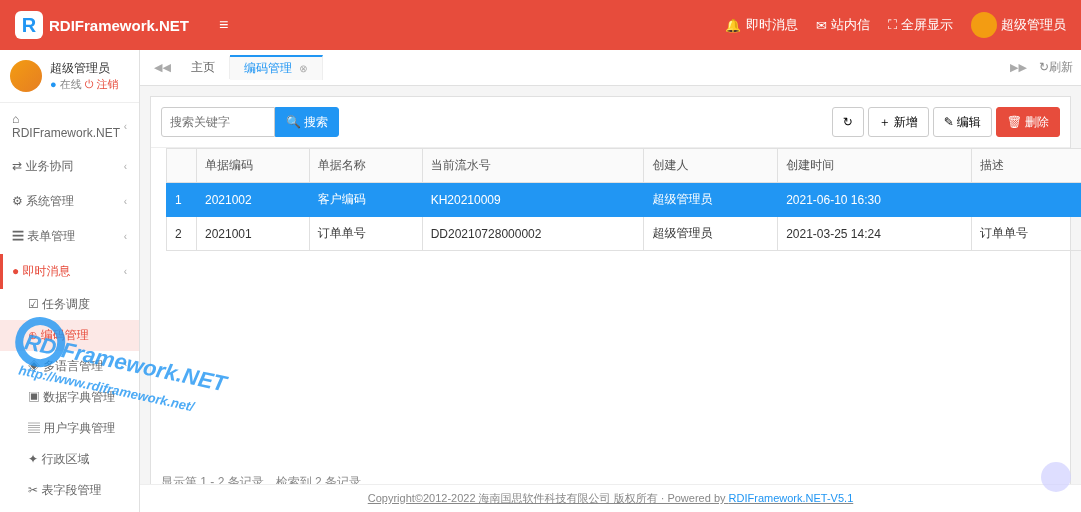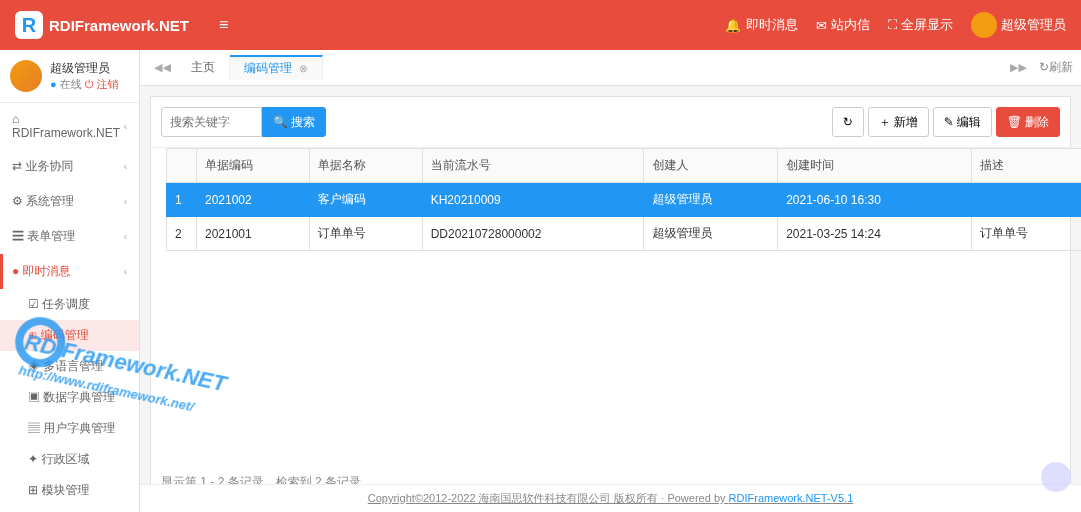--- a/index.html
+++ b/index.html
@@ -36,21 +36,21 @@
 .tab { padding: 3px 14px; font-size: 12px; color: #666; cursor: pointer; border-right: 1px solid #eee; }
 .tab.active { color: #2196f3; background: #f9f9f9; border-top: 2px solid #2196f3; }
 .tab-close { margin-left: 4px; color: #aaa; font-size: 10px; }
 .tabs-nav { font-size: 11px; color: #aaa; padding: 0 6px; cursor: pointer; }
 .tabs-right { margin-left: auto; display: flex; align-items: center; gap: 6px; }
 .refresh-link { color: #888; font-size: 12px; cursor: pointer; }
 
 .content { flex: 1; padding: 10px; display: flex; flex-direction: column; }
 .panel { background: #fff; border: 1px solid #e0e0e0; flex: 1; display: flex; flex-direction: column; }
 .toolbar { padding: 10px; display: flex; align-items: center; gap: 0; border-bottom: 1px solid #eee; }
-.search-input { height: 30px; width: 101px; border: 1px solid #ccc; padding: 0 8px; font-size: 12px; border-radius: 3px 0 0 3px; }
+.search-input { height: 30px; width: 114px; border: 1px solid #ccc; padding: 0 8px; font-size: 12px; border-radius: 3px 0 0 3px; }
 .btn { height: 30px; padding: 0 10px; border: 1px solid #ccc; background: #fff; cursor: pointer; font-size: 12px; display: inline-flex; align-items: center; gap: 3px; }
 .btn-search { background: #2196f3; color: #fff; border-color: #2196f3; border-radius: 0 3px 3px 0; }
 .toolbar-right { margin-left: auto; display: flex; gap: 4px; }
 .btn-icon { border-radius: 3px; }
 .btn-danger { background: #e74c3c; color: #fff; border-color: #e74c3c; border-radius: 3px; }
 
 .table { width: 100%; border-collapse: collapse; font-size: 12px; margin-left: 15px; }
 .table th { text-align: left; padding: 8px; border: 1px solid #e0e0e0; background: #fafafa; font-weight: normal; color: #555; }
 .table td { padding: 8px; border: 1px solid #e0e0e0; }
 .table tr.selected { background: #2196f3; color: #fff; }
@@ -126,21 +126,20 @@
           <span>● 即时消息</span>
           <span class="chevron">‹</span>
         </li>
         <ul class="submenu">
           <li class="submenu-item">☑ 任务调度</li>
           <li class="submenu-item active">⊕ 编码管理</li>
           <li class="submenu-item">◈ 多语言管理 <span class="chevron" style="float:right">‹</span></li>
           <li class="submenu-item">▣ 数据字典管理</li>
           <li class="submenu-item">▤ 用户字典管理</li>
           <li class="submenu-item">✦ 行政区域</li>
-          <li class="submenu-item">⊞ 模块管理</li>
           <li class="submenu-item">✂ 表字段管理</li>
         </ul>
       </ul>
   </div>
 
   <div class="main">
     <div class="tabs">
       <span class="tabs-nav">◀◀</span>
       <div class="tab">主页</div>
       <div class="tab active"><span>编码管理</span> <span class="tab-close">⊗</span></div>

